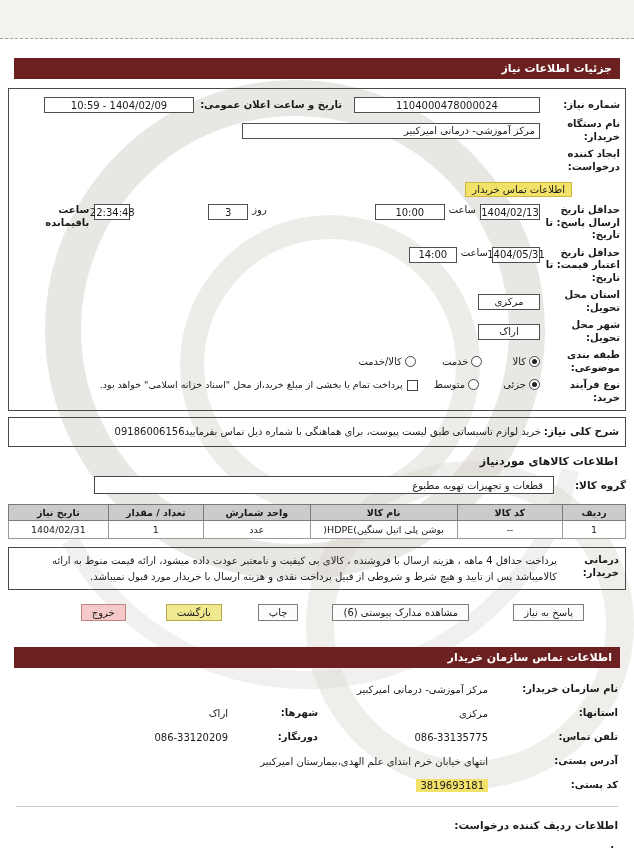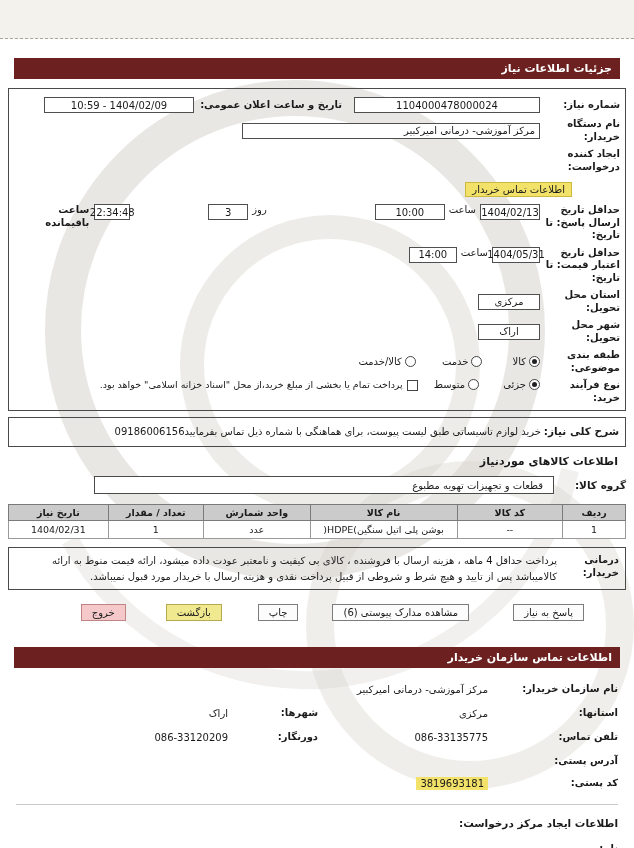--- a/index.html
+++ b/index.html
@@ -268,30 +268,31 @@
 
       <div class="crow">
         <span class="clabel">تلفن تماس:</span>
         <span class="cval w170">086-33135775</span>
         <span class="clabel2">دورنگار:</span>
         <span class="cval">086-33120209</span>
       </div>
 
       <div class="crow">
         <span class="clabel">آدرس پستی:</span>
+        <span class="cval">انتهای خیابان خرم ابتدای علم الهدی،بیمارستان امیرکبیر</span>
       </div>
 
       <div class="crow">
         <span class="clabel">کد پستی:</span>
         <span class="cval postal">3819693181</span>
       </div>
 
       <div class="divider"></div>
 
-      <div class="subhead">اطلاعات ایجاد مرکز درخواست:</div>
+      <div class="subhead">اطلاعات ردیف کننده درخواست:</div>
 
       <div class="crow">
         <span class="clabel">نام:</span>
         <span class="cval">حسین</span>
       </div>
 
     </div>
 
   </div>
 </div>

